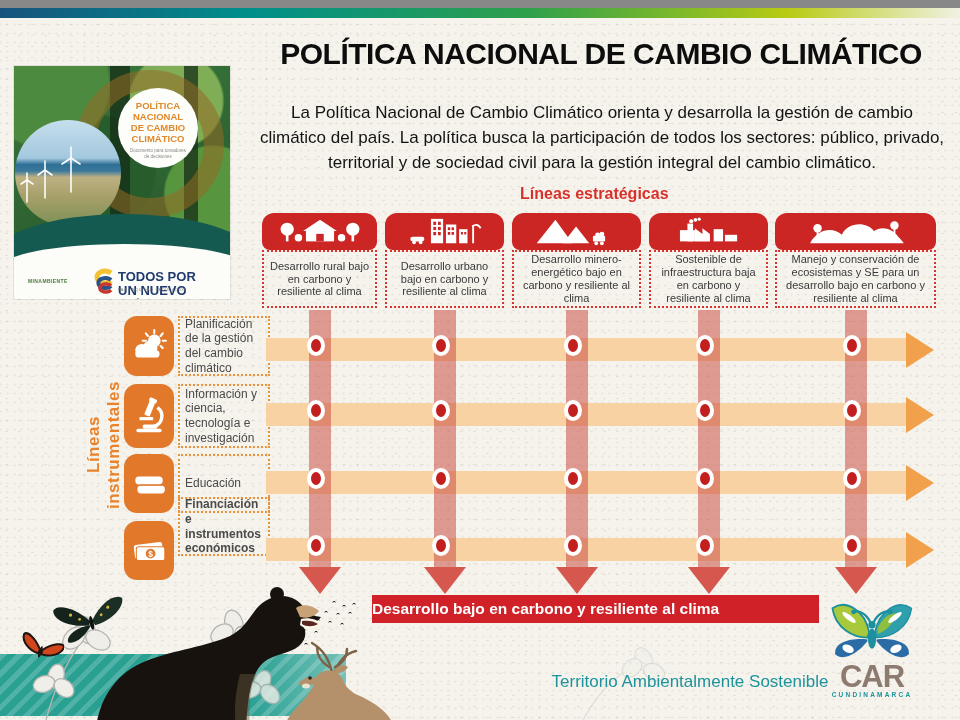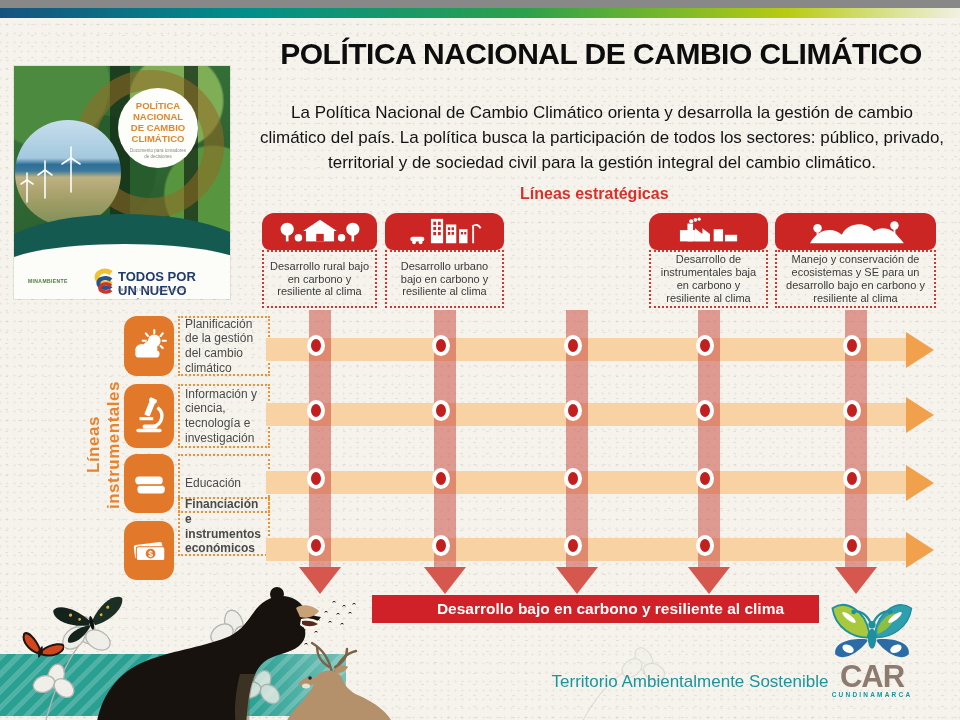--- a/index.html
+++ b/index.html
@@ -61,21 +61,21 @@
     display:flex;align-items:center;font-size:12px;line-height:1.22;color:#4a4a4a;padding:3px 5px;}
 
   
   .hbar{position:absolute;height:23px;z-index:1;}
   .hhead{position:absolute;width:0;height:0;border-top:18px solid transparent;border-bottom:18px solid transparent;z-index:1;}
   .vbar{position:absolute;width:22px;z-index:2;}
   .vhead{position:absolute;width:0;height:0;border-left:21px solid transparent;border-right:21px solid transparent;z-index:2;}
   .dot{position:absolute;width:18px;height:21px;border:4px solid #fff;border-radius:50%;z-index:3;}
 
   .banner{position:absolute;left:372px;top:587px;width:447px;height:28px;background:#d02028;z-index:4;
-    color:#fff;font-weight:bold;font-size:15.5px;text-align:center;line-height:28px;padding-left:30px;}
+    color:#fff;font-weight:bold;font-size:15.5px;line-height:28px;}
 
   
   .tealband{position:absolute;left:0;top:646px;width:346px;height:62px;z-index:1;
     background:
      linear-gradient(to right,rgba(255,255,255,0) 72%,rgba(255,255,255,.35) 100%),
      repeating-linear-gradient(135deg,rgba(255,255,255,.18) 0 5px,rgba(255,255,255,0) 5px 12px),
      #2aa093;}
   .sketch{position:absolute;z-index:2;}
   .bear{position:absolute;left:90px;top:572px;z-index:3;}
   .deer{position:absolute;left:246px;top:626px;z-index:3;}
@@ -179,36 +179,52 @@
         <rect x="8" y="21" width="15" height="5" rx="2.5"></rect>
             <circle cx="12" cy="27" r="2"></circle>
             <circle cx="19" cy="27" r="2"></circle>
         <rect x="74" y="10" width="2" height="18"></rect>
             <path d="M74,10 q6,-4 9,2" stroke="#fff" stroke-width="2" fill="none"></path>
           </g>
         </svg>
     </div>
     <div class="strat-body">Desarrollo urbano bajo en carbono y resiliente al clima</div>
   </div>
+  <div class="strat s3">
+    <div class="strat-head">
+      <svg width="90" height="30" viewBox="0 0 90 32">
+          <g fill="#fff">
+        <polygon points="2,28 22,3 40,28"></polygon>
+            <polygon points="30,28 44,10 58,28"></polygon>
+        <circle cx="67" cy="19" r="2.6"></circle>
+            <circle cx="71.5" cy="18.2" r="2.6"></circle>
+        <rect x="62" y="20" width="13" height="6" rx="1"></rect>
+        <circle cx="65.5" cy="28" r="2"></circle>
+            <circle cx="71.5" cy="28" r="2"></circle>
+          </g>
+        </svg>
+    </div>
+    <div class="strat-body">Desarrollo minero-energético bajo en carbono y resiliente al clima</div>
+  </div>
   <div class="strat s4">
     <div class="strat-head">
       <svg width="90" height="30" viewBox="0 0 90 32">
           <g fill="#fff">
         <rect x="22" y="7" width="6" height="19"></rect>
         <circle cx="26" cy="4.5" r="2.2"></circle>
             <circle cx="30.5" cy="3" r="2"></circle>
             <circle cx="34.5" cy="2.3" r="1.7"></circle>
         <polygon points="14,26 14,14 30,14 30,26"></polygon>
         <polygon points="30,26 30,12 38,18 38,12 46,18 46,26"></polygon>
         <rect x="50" y="13" width="10" height="13"></rect>
             <rect x="62" y="19" width="13" height="7"></rect>
           </g>
         </svg>
     </div>
-    <div class="strat-body">Desarrollo de instrumentales baja en carbono y resiliente al clima</div>
+    <div class="strat-body">Sostenible de infraestructura baja en carbono y resiliente al clima</div>
   </div>
   <div class="strat s5">
     <div class="strat-head">
       <svg width="110" height="30" viewBox="0 0 110 32">
           <g fill="#fff">
         <path d="M6,28 C14,13 30,10 40,19 C45,6 66,4 74,15 C82,9 94,12 100,21 C103,24 105,26 106,28 Z"></path>
         <circle cx="14" cy="12" r="4.5"></circle>
             <rect x="13" y="14" width="2" height="7"></rect>
         <circle cx="96" cy="9" r="4.5"></circle>
             <rect x="95" y="11" width="2" height="7"></rect>

